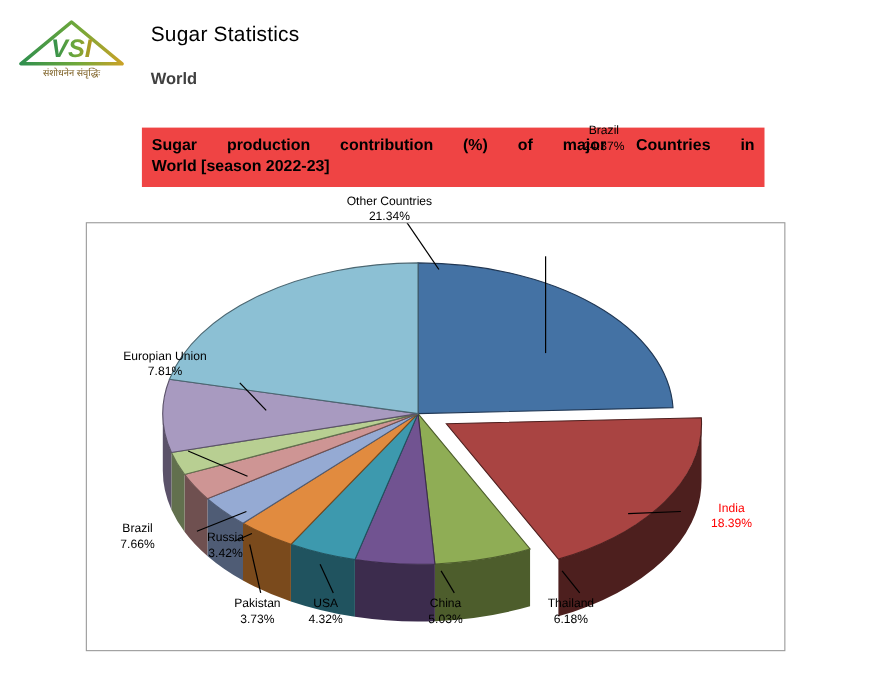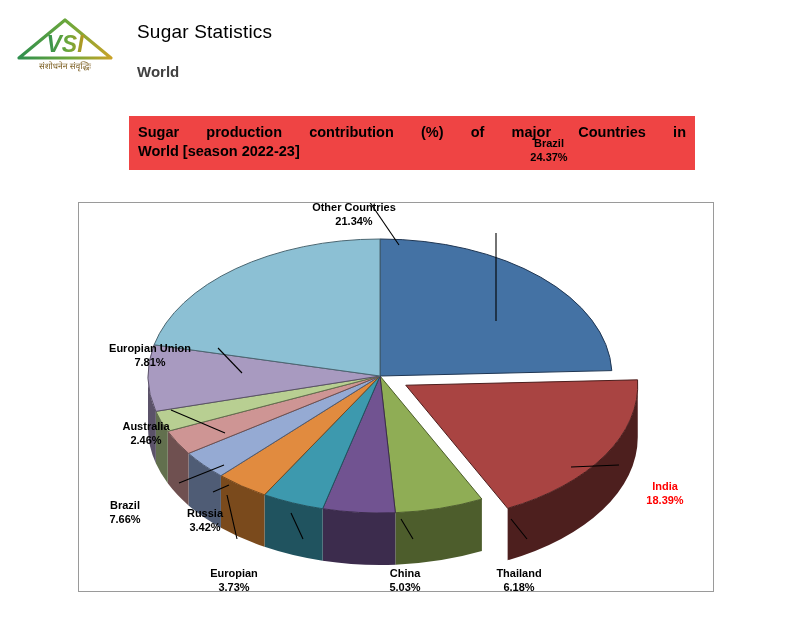--- a/index.html
+++ b/index.html
@@ -30,22 +30,22 @@
   #banner .line.just{
     text-align:justify;text-align-last:justify;
   }
   
   #chart-frame{
     position:absolute;left:78px;top:202px;width:636px;height:390px;
     border:1px solid #9a9a9a;background:#ffffff;box-sizing:border-box;
   }
   #chart-svg{position:absolute;left:0;top:0;}
   .lbl{
-    position:absolute;font-size:11px;font-weight:bold;color:#000;
-    line-height:13.5px;white-space:nowrap;margin-top:24px;
+    position:absolute;font-size:11px;font-weight:normal;color:#000;
+    line-height:13.5px;white-space:nowrap;
   }
   .lbl.red{color:#ff0000;}
   .lbl .v{display:block;}
   .lbl.c{text-align:center;}
 </style>
 </head>
 <body>
 
 <div id="logo">
   <svg width="98" height="58" viewBox="0 0 98 58" xmlns="http://www.w3.org/2000/svg">
@@ -121,35 +121,35 @@
     <span class="v">21.34%</span>
   </div>
   <div class="lbl c" style="left:410px;top:-90px;width:120px;">
     <span>Brazil</span>
     <span class="v">24.37%</span>
   </div>
   <div class="lbl c" style="left:6px;top:115px;width:130px;">
     <span>Europian Union</span>
     <span class="v">7.81%</span>
   </div>
-  <div class="lbl c" style="left:12px;top:193px;width:110px;">
-    <span>Australia</span>
-    <span class="v">2.46%</span>
-  </div>
   <div class="lbl c" style="left:-4px;top:272px;width:100px;">
     <span>Brazil</span>
     <span class="v">7.66%</span>
   </div>
   <div class="lbl c" style="left:76px;top:280px;width:100px;">
     <span>Russia</span>
     <span class="v">3.42%</span>
   </div>
   <div class="lbl c" style="left:105px;top:340px;width:100px;">
-    <span>Europian</span>
+    <span>Pakistan</span>
     <span class="v">3.73%</span>
+  </div>
+  <div class="lbl c" style="left:172px;top:340px;width:90px;">
+    <span>USA</span>
+    <span class="v">4.32%</span>
   </div>
   <div class="lbl c" style="left:281px;top:340px;width:90px;">
     <span>China</span>
     <span class="v">5.03%</span>
   </div>
   <div class="lbl c" style="left:385px;top:340px;width:110px;">
     <span>Thailand</span>
     <span class="v">6.18%</span>
   </div>
   <div class="lbl c red" style="left:546px;top:253px;width:80px;">

